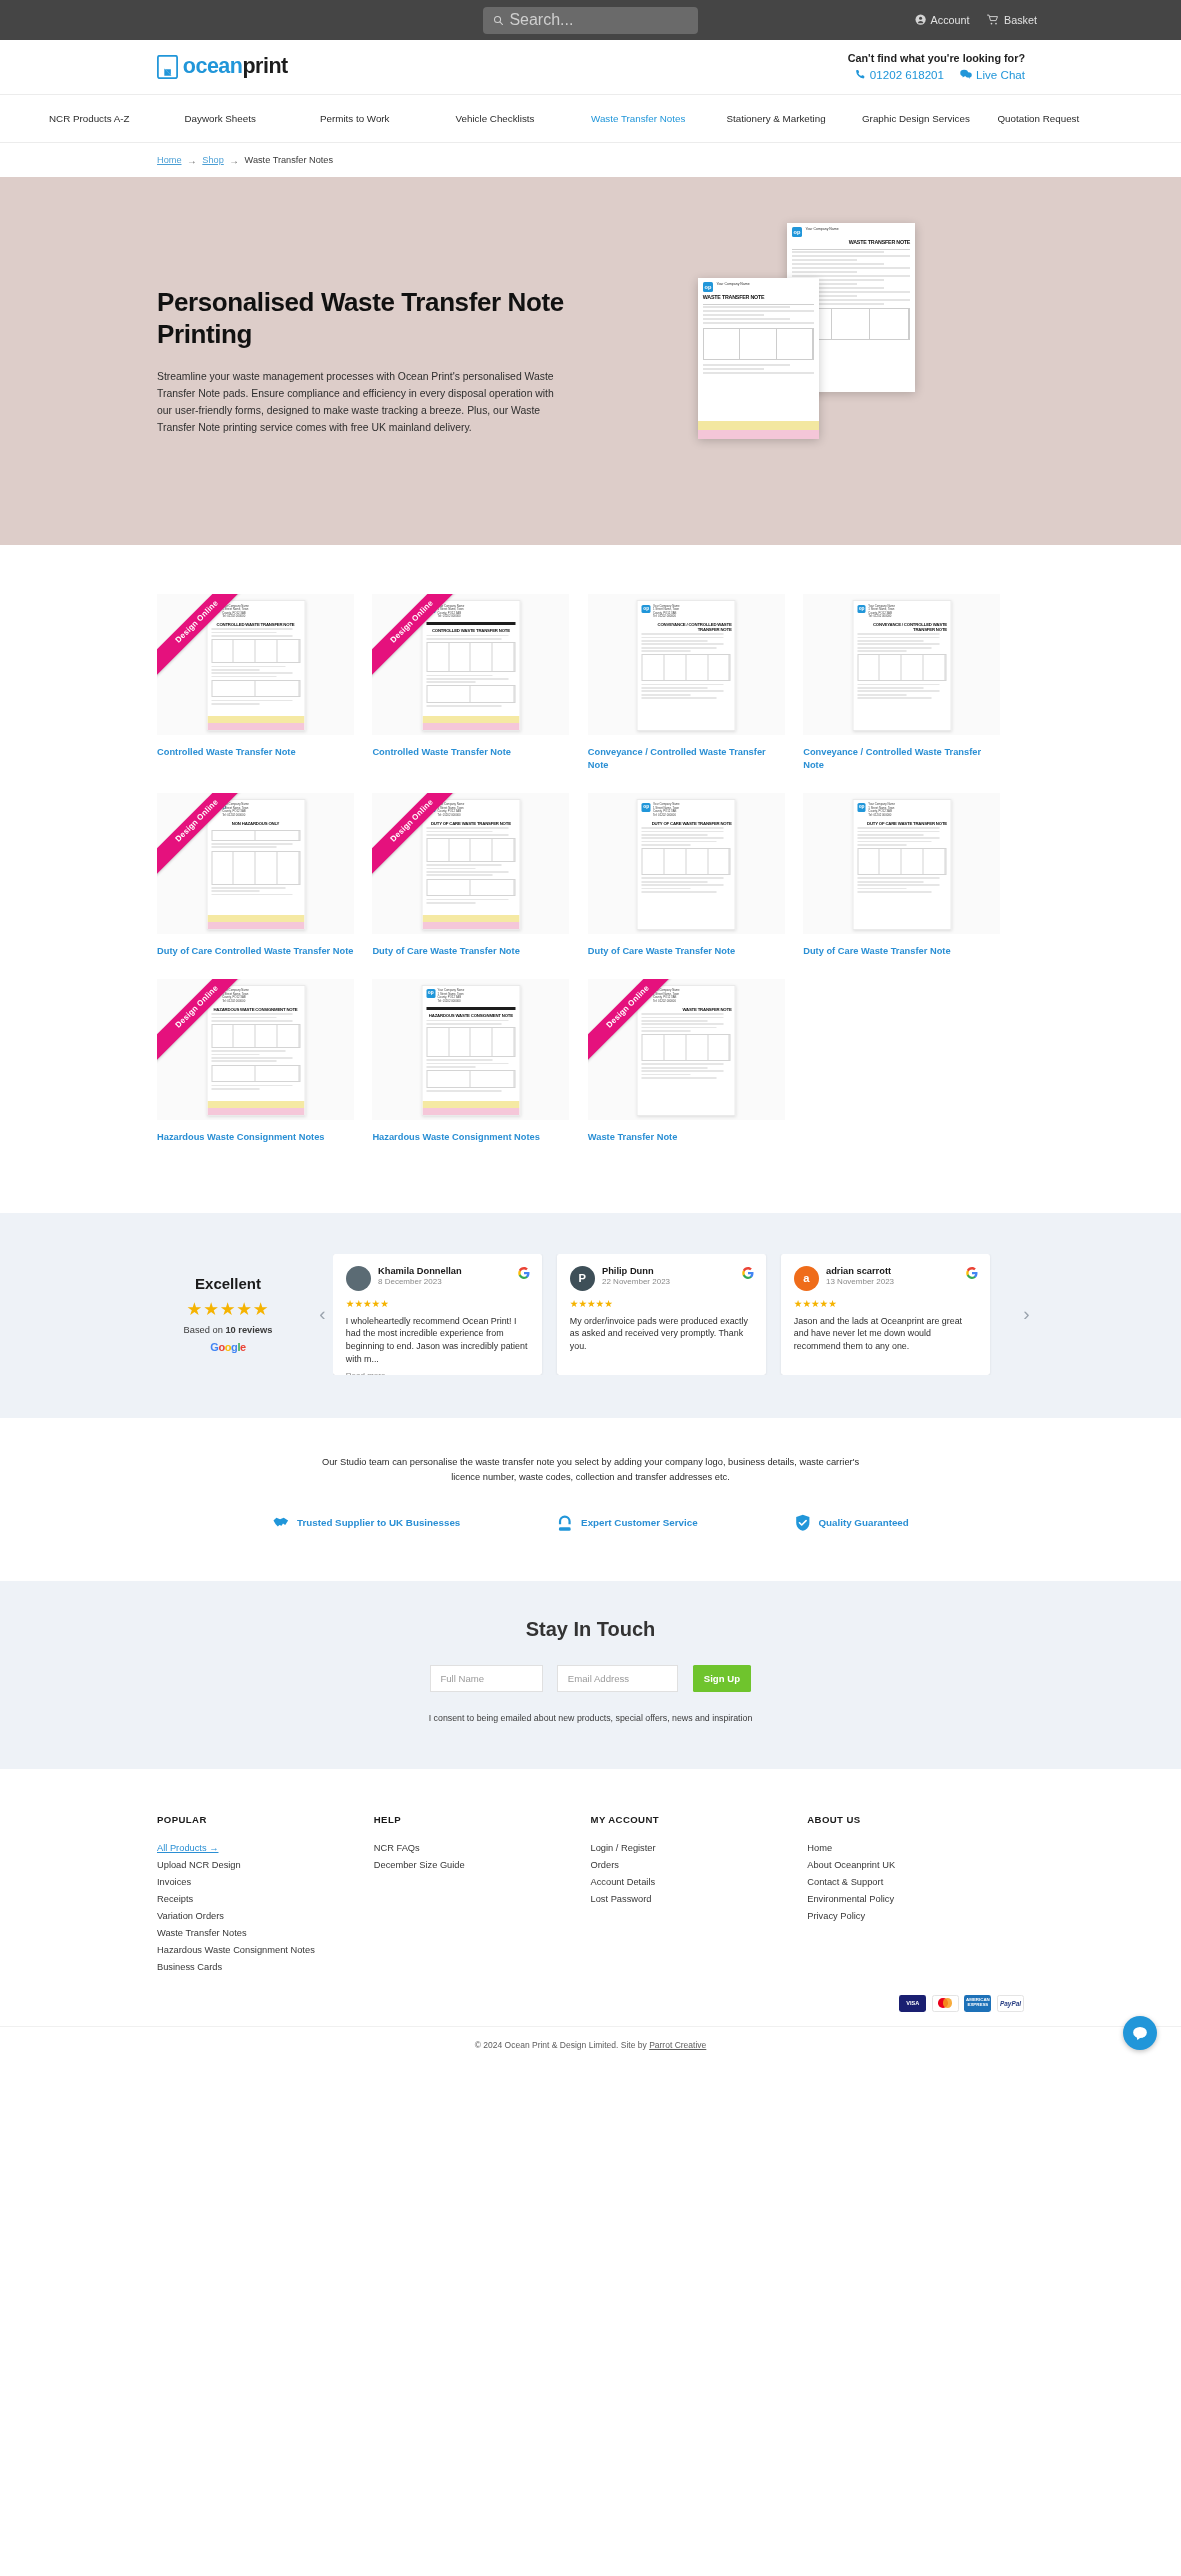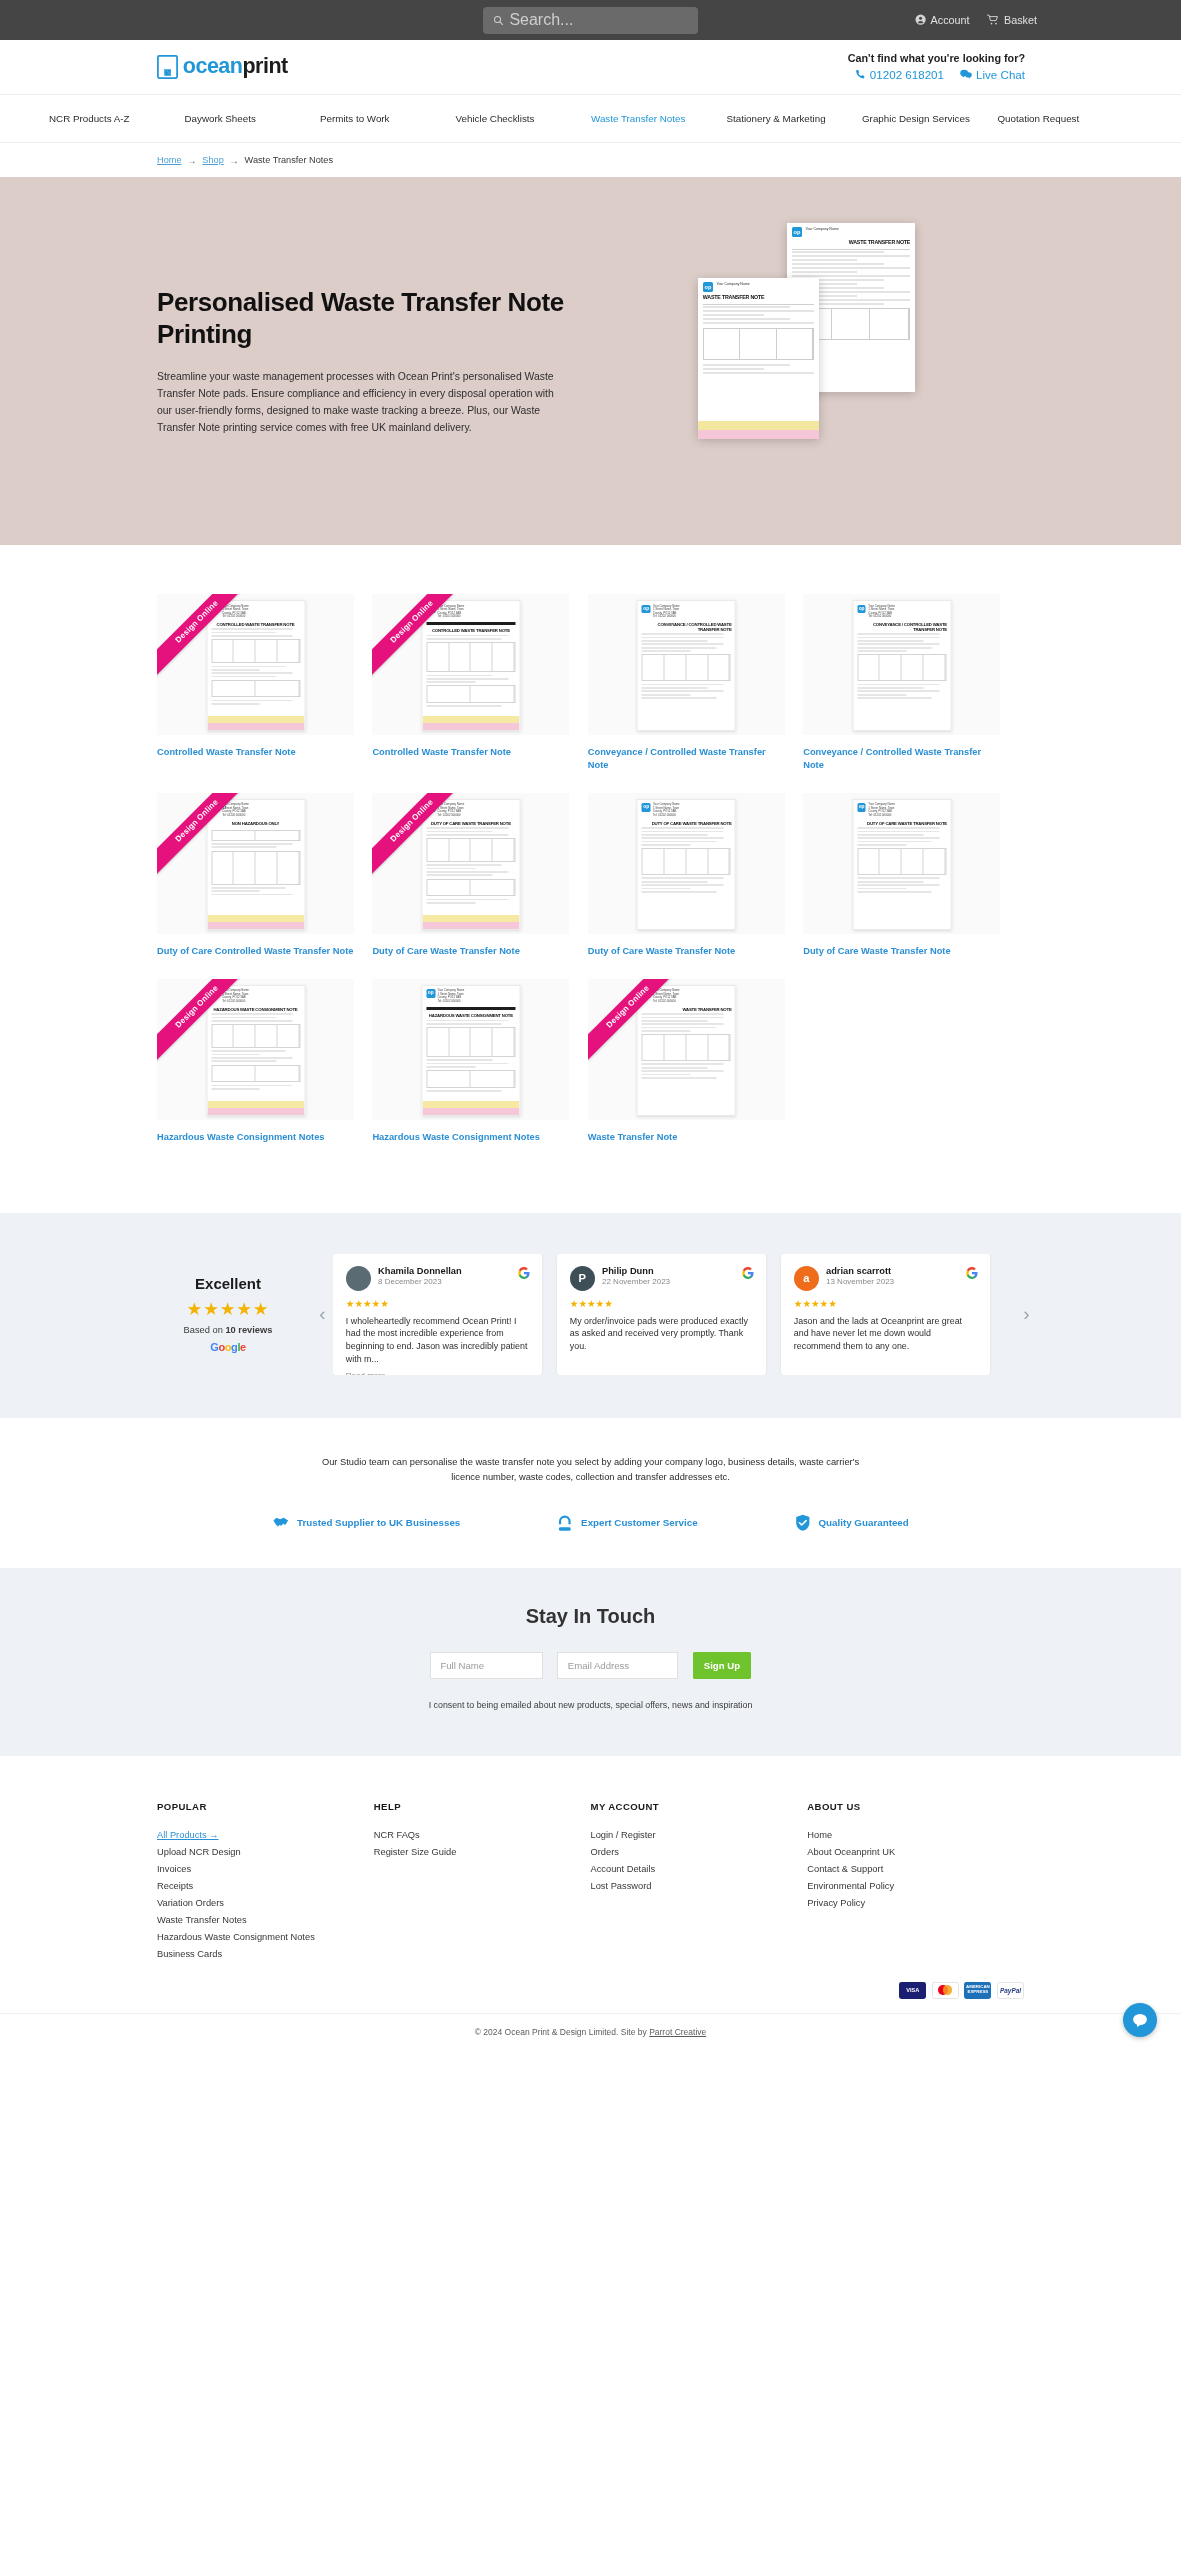--- a/index.html
+++ b/index.html
@@ -261,21 +261,21 @@
     display: flex; align-items: center; justify-content: center;
   }
   .rev-name { font-size: 9.3px; font-weight: 700; color: #1a1a1a; }
   .rev-date { font-size: 8px; color: #8a8a8a; margin-top: 1.6px; }
   .gmark { position: absolute; right: 12px; top: 12.8px; width: 12px; height: 12px; }
   .rev-stars-sm { color: #f5b301; font-size: 9.6px; letter-spacing: 0px; margin: 7.2px 0 5.6px; }
   .rev-body { font-size: 8.9px; line-height: 12.8px; color: #2f2f2f; }
   .read-more { font-size: 8px; color: #8a8a8a; margin-top: 4.8px; cursor: pointer; }
 
   
-  .studio { background: #fff; padding: 37px 0 0; text-align: center; }
+  .studio { background: #fff; padding: 37px 0 13px; text-align: center; }
   .studio p { font-size: 9.3px; line-height: 15px; color: #2b2b2b; max-width: 559px; margin: 0 auto; }
   .badges { display: flex; justify-content: center; gap: 96px; padding: 29px 0 37px; }
   .badge { display: flex; align-items: center; gap: 7.2px; }
   .badge-ic { width: 17.6px; height: 17.6px; flex: 0 0 auto; }
   .badge-lbl { font-size: 9.8px; font-weight: 700; color: #2a8fd4; }
 
   
   .newsletter { background: #eef2f7; padding: 37px 0 46px; text-align: center; }
   .newsletter h2 { font-size: 20px; font-weight: 700; color: #333; margin-bottom: 24px; }
   .nl-form { display: flex; justify-content: center; gap: 14.4px; align-items: center; }
@@ -998,21 +998,21 @@
         <a class="flink">Invoices</a>
         <a class="flink">Receipts</a>
         <a class="flink">Variation Orders</a>
         <a class="flink">Waste Transfer Notes</a>
         <a class="flink">Hazardous Waste Consignment Notes</a>
         <a class="flink">Business Cards</a>
       </div>
       <div class="fcol">
         <div class="fhead">HELP</div>
         <a class="flink">NCR FAQs</a>
-        <a class="flink">Register Size Guide</a>
+        <a class="flink">December Size Guide</a>
       </div>
       <div class="fcol">
         <div class="fhead">MY ACCOUNT</div>
         <a class="flink">Login / Register</a>
         <a class="flink">Orders</a>
         <a class="flink">Account Details</a>
         <a class="flink">Lost Password</a>
       </div>
       <div class="fcol">
         <div class="fhead">ABOUT US</div>

